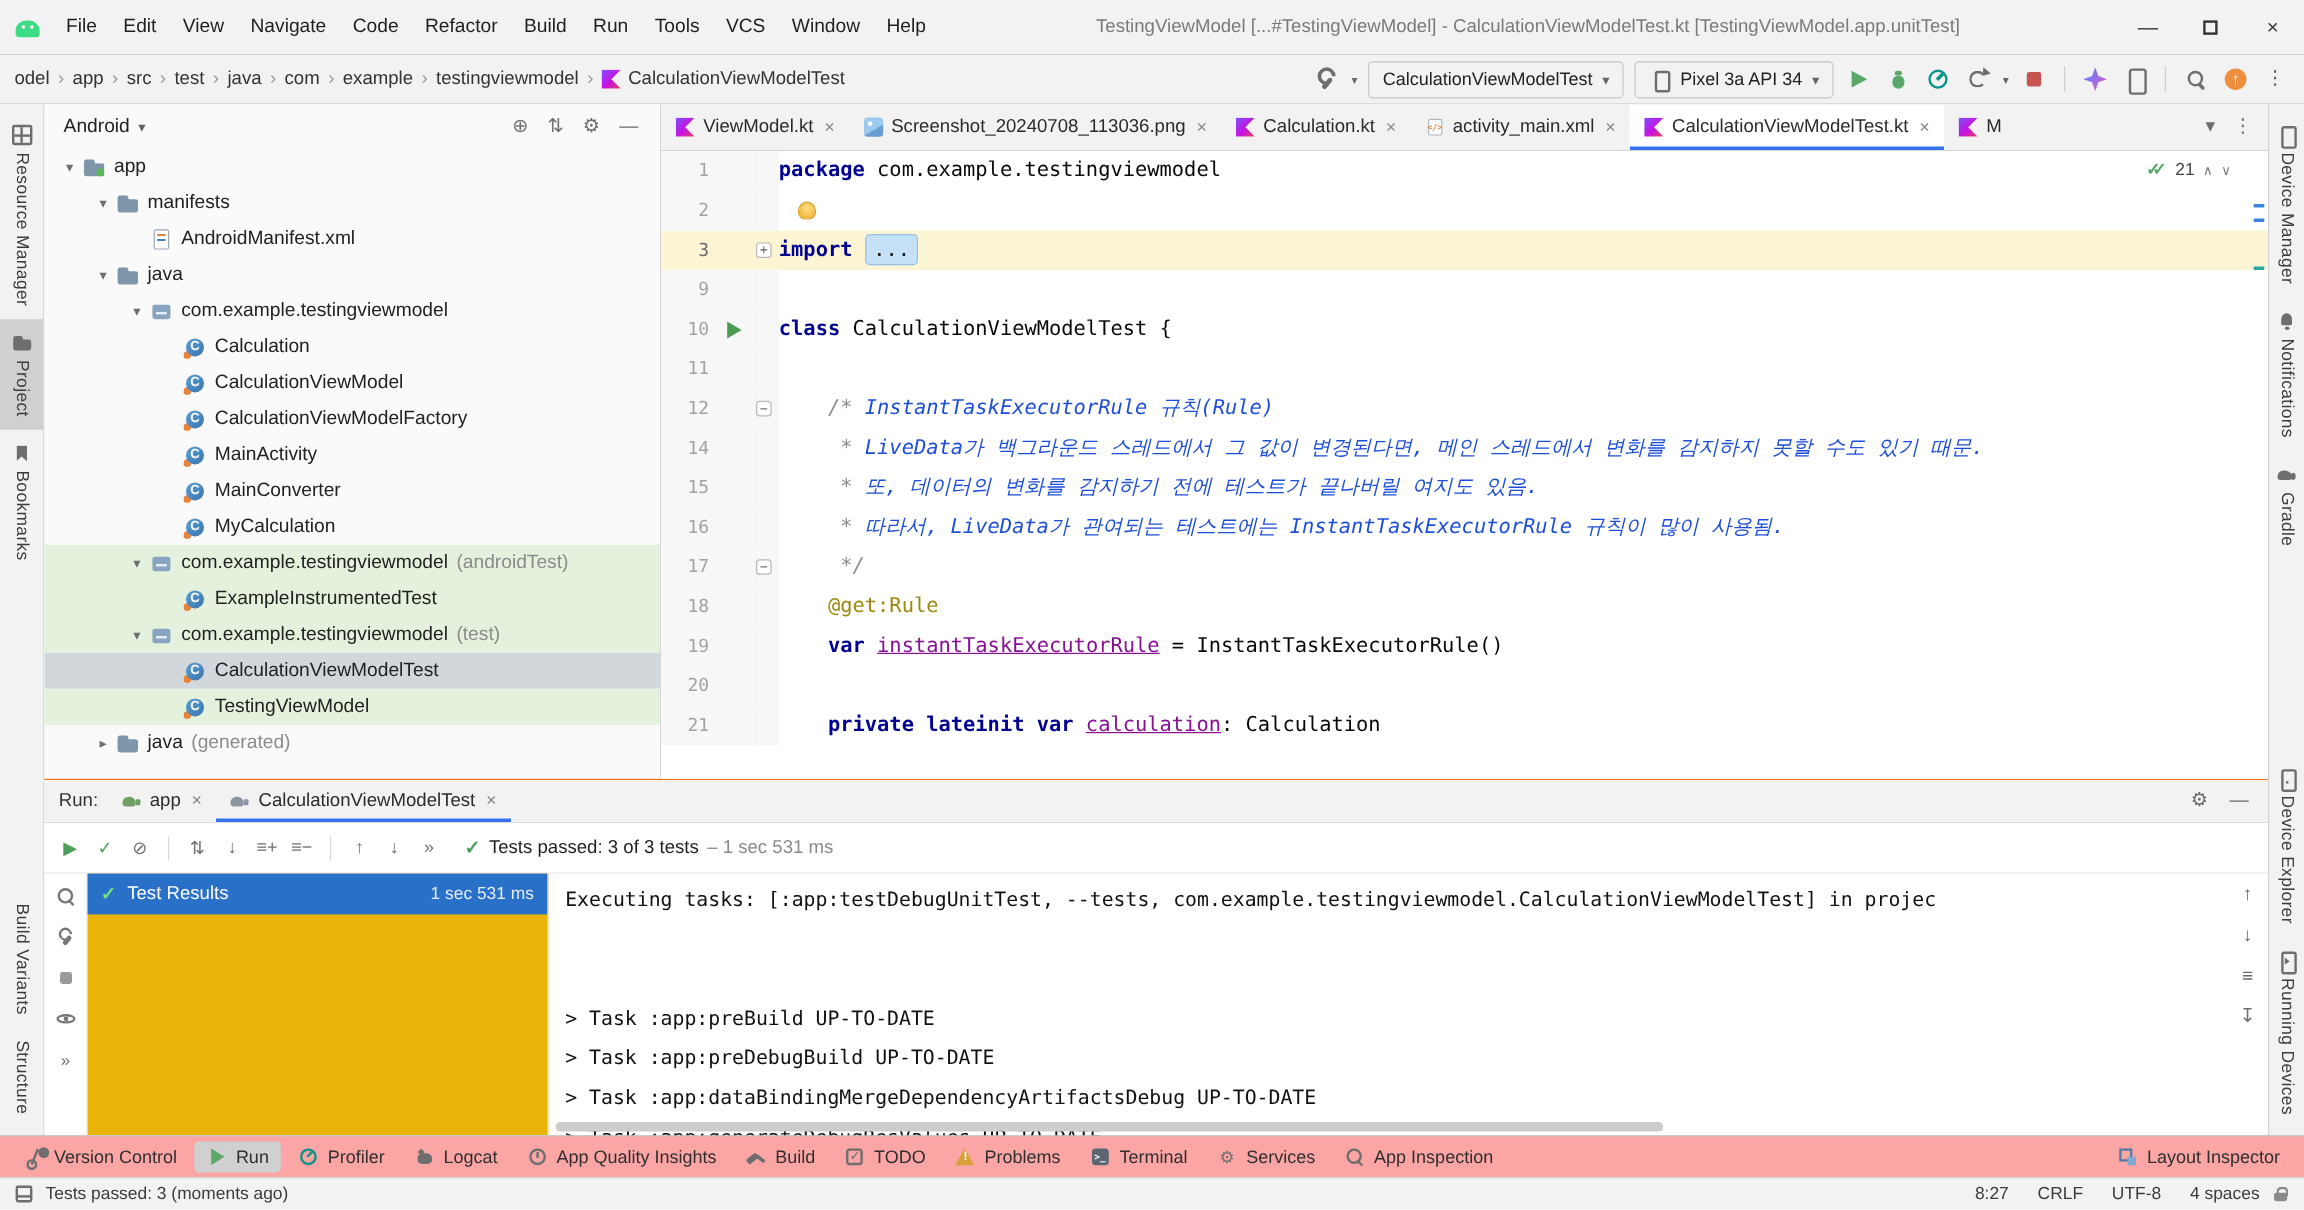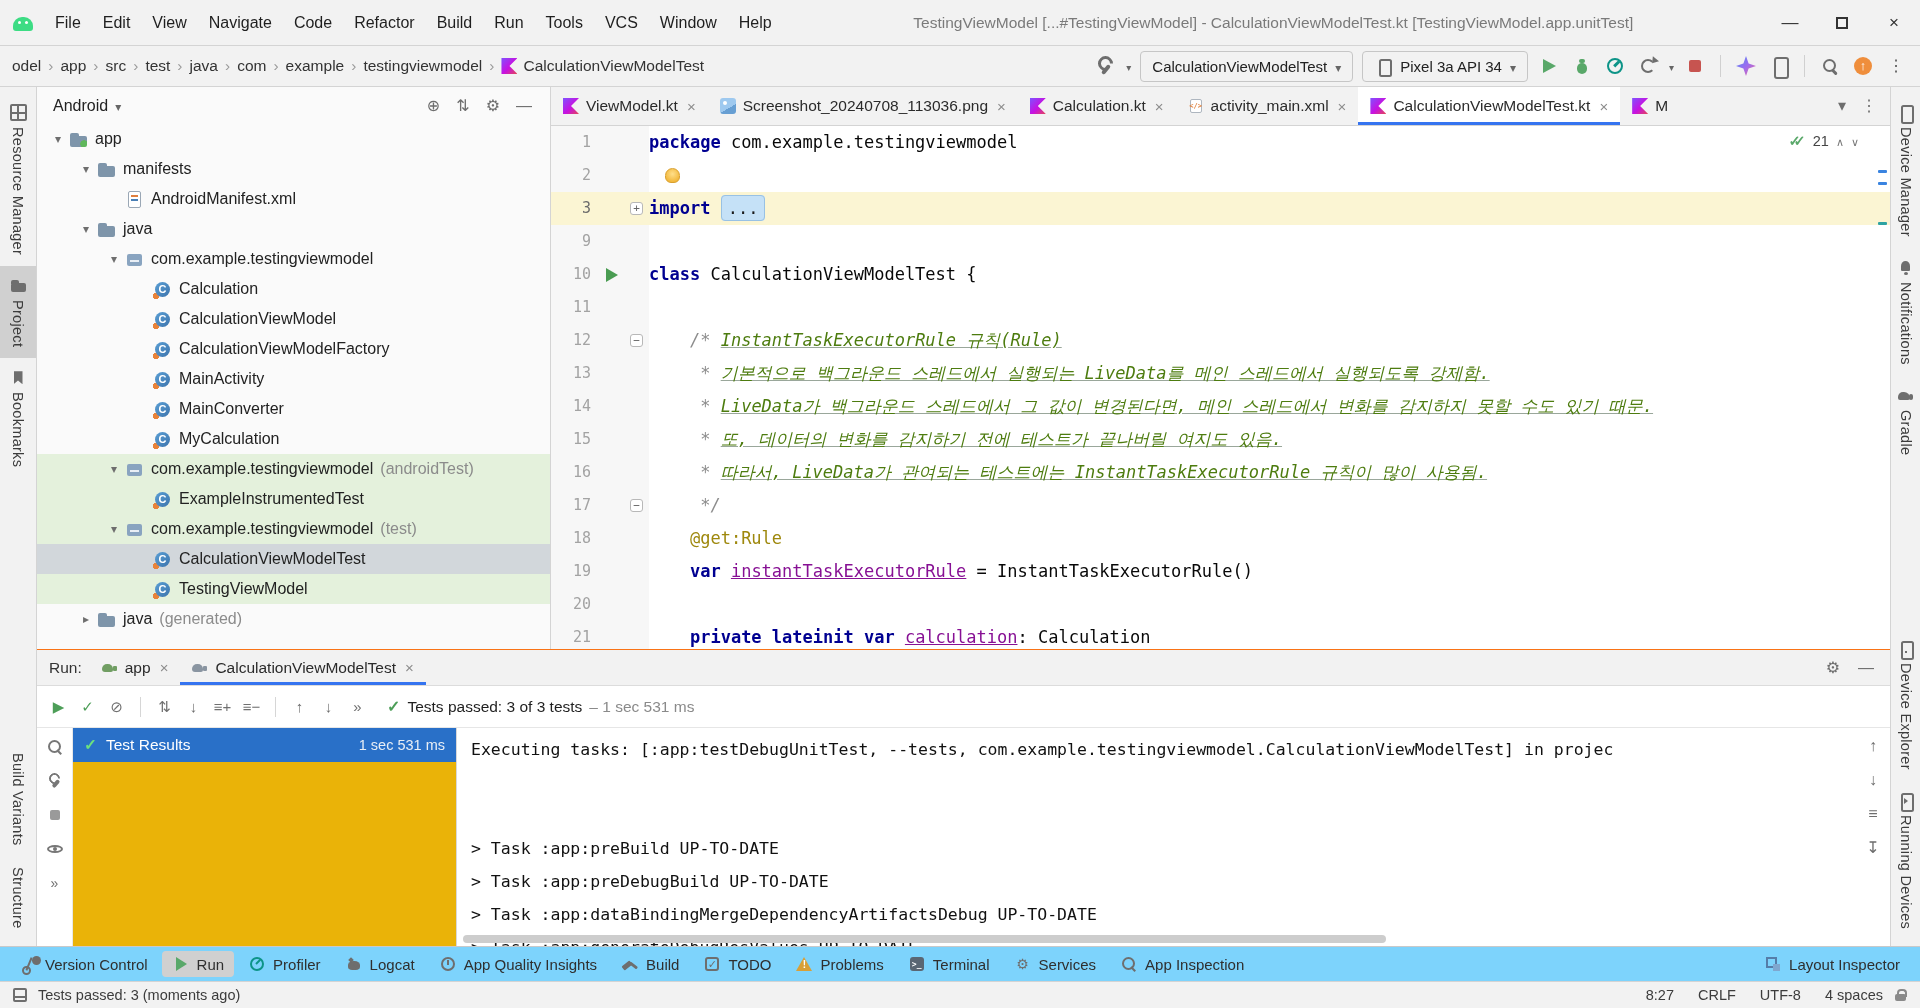--- a/index.html
+++ b/index.html
@@ -124,21 +124,21 @@
   .lgut{width:26px;flex:none;background:#f7f7f7;position:relative}
   .lfold{width:22px;flex:none;background:#f7f7f7;position:relative}
   .lcode{flex:1;color:#080808}
   .cl.cur{background:#fbf5d3}
   .cl.cur .lnum,.cl.cur .lgut,.cl.cur .lfold{background:transparent;color:#6b6b6b}
   .fbox{position:absolute;left:3px;top:10px;width:13px;height:13px;border:1px solid #b8b8b8;background:#fff;border-radius:3px;font-size:11px;line-height:11px;text-align:center;color:#666}
   .gic-run{position:absolute;left:5px;top:10px;width:0;height:0;border-left:12px solid #4a9c52;border-top:7px solid transparent;border-bottom:7px solid transparent}
   .s-kw{color:#000091;font-weight:700}
   .s-pl{color:#080808}
   .s-cm{color:#8c8c8c;font-style:italic}
-  .s-cmu{color:#4d7c0f;font-style:italic;text-decoration:underline;text-decoration-color:#9aa79b}
+  .s-cmu{color:#1d4ed8;font-style:italic;text-decoration-color:#9aa79b}
   .s-ann{color:#9e880d}
   .s-prop{color:#871094;text-decoration:underline;text-decoration-color:#871094}
   .s-folded{background:#c5e1f7;border:1px solid #98c1e4;border-radius:4px;padding:2px 6px;color:#1a1a1a;font-style:normal}
   .s-bulb{display:inline-block;width:15px;height:15px;margin-left:16px;margin-top:9px;vertical-align:top;border-radius:50% 50% 40% 40%;background:radial-gradient(circle at 50% 38%,#ffdf8a,#f2b83d 75%);border:1px solid #d9a02e}
   .inspect{position:absolute;top:5px;right:26px;display:flex;align-items:center;gap:7px;font-size:14.5px;color:#454545;background:rgba(255,255,255,.9);padding:2px 5px;border-radius:4px;font-family:"Liberation Sans",sans-serif}
   .insp-check::before{content:"\2713\2713";color:#59a869;font-weight:700;letter-spacing:-7px;padding-right:7px}
   .insp-up::before{content:"\2227";color:#777;font-size:11px}
   .insp-dn::before{content:"\2228";color:#777;font-size:11px}
   .smark{position:absolute;right:3px;width:9px;height:3px;border-radius:1px}
 
@@ -179,21 +179,21 @@
   .result-row{height:34px;display:flex;align-items:center;gap:9px;padding:0 11px;font-size:15.5px}
   .result-row.selected{background:#2970c8;color:#fff}
   .res-check::before{content:"\2713";color:#6ce17e;font-weight:700}
   .res-time{margin-left:auto;font-size:14.5px;color:#e8eef5}
   .rp-console{flex:1;position:relative;overflow:hidden;font-family:"DejaVu Sans Mono","Liberation Mono",monospace;font-size:16.5px;padding:5px 0 0 14px}
   .con-line{min-height:33px;line-height:33px;white-space:pre;color:#111}
   .hscroll{position:absolute;left:6px;bottom:3px;width:66%;height:8px;background:#cdcdcd;border-radius:4px}
   .rp-cicons{width:34px;flex:none;display:flex;flex-direction:column;align-items:center;gap:18px;padding-top:10px;color:#777;font-size:15px}
 
   
-  .bottom-bar{height:35px;flex:none;display:flex;align-items:center;background:#7dd3fc;border-top:1px solid #c9c9c9;padding:0 10px;font-size:15px;color:#2f2f2f}
+  .bottom-bar{height:35px;flex:none;display:flex;align-items:center;background:#fca5a5;border-top:1px solid #c9c9c9;padding:0 10px;font-size:15px;color:#2f2f2f}
   .bb-items{display:flex;align-items:center;gap:4px;height:100%}
   .bb-item{display:flex;align-items:center;gap:7px;padding:4px 10px;border-radius:4px;white-space:nowrap}
   .bb-item.active{background:#d0d0d0}
   .bb-right{margin-left:auto}
   .ic-version-control::before{content:"";position:absolute;left:8px;top:2px;bottom:2px;width:2px;background:#6e6e6e;transform:rotate(22deg)}
   .ic-version-control::after{content:"";position:absolute;left:2px;top:11px;width:5px;height:5px;border:2px solid #6e6e6e;border-radius:50%;box-shadow:10px -10px #6e6e6e}
   .ic-run::before{content:"";position:absolute;left:4px;top:2px;border-left:11px solid #59a869;border-top:7px solid transparent;border-bottom:7px solid transparent}
   .ic-profiler::before{content:"";position:absolute;inset:2px;border:2px solid #0d9488;border-radius:50%}
   .ic-profiler::after{content:"";position:absolute;left:8px;top:8px;width:6px;height:2px;background:#0d9488;transform:rotate(-45deg);transform-origin:left center}
   .ic-logcat::before{content:"";position:absolute;left:3px;right:3px;top:6px;bottom:3px;background:#6e6e6e;border-radius:45% 45% 35% 35%}
@@ -521,21 +521,20 @@
         </div>
         <div class="editor">
           <div>
               <div class="cl"><span class="lnum">1</span><span class="lgut"></span><span class="lfold"></span><span class="lcode"><span class="s-kw">package </span><span class="s-pl">com.example.testingviewmodel</span></span></div>
               <div class="cl"><span class="lnum">2</span><span class="lgut"></span><span class="lfold"></span><span class="lcode"><span class="s-bulb"></span></span></div>
               <div class="cl cur"><span class="lnum">3</span><span class="lgut"></span><span class="lfold"><span class="fbox">+</span></span><span class="lcode"><span class="s-kw">import </span><span class="s-folded">...</span></span></div>
               <div class="cl"><span class="lnum">9</span><span class="lgut"></span><span class="lfold"></span><span class="lcode"></span></div>
               <div class="cl"><span class="lnum">10</span><span class="lgut"><span class="gic-run"></span></span><span class="lfold"></span><span class="lcode"><span class="s-kw">class </span><span class="s-pl">CalculationViewModelTest {</span></span></div>
               <div class="cl"><span class="lnum">11</span><span class="lgut"></span><span class="lfold"></span><span class="lcode"></span></div>
               <div class="cl"><span class="lnum">12</span><span class="lgut"></span><span class="lfold"><span class="fbox">−</span></span><span class="lcode"><span class="s-pl">    </span><span class="s-cm">/* </span><span class="s-cmu">InstantTaskExecutorRule 규칙(Rule)</span></span></div>
-              <div class="cl"><span class="lnum">13</span><span class="lgut"></span><span class="lfold"></span><span class="lcode"><span class="s-pl">     </span><span class="s-cm">* </span><span class="s-cmu">기본적으로 백그라운드 스레드에서 실행되는 LiveData를 메인 스레드에서 실행되도록 강제함.</span></span></div>
               <div class="cl"><span class="lnum">14</span><span class="lgut"></span><span class="lfold"></span><span class="lcode"><span class="s-pl">     </span><span class="s-cm">* </span><span class="s-cmu">LiveData가 백그라운드 스레드에서 그 값이 변경된다면, 메인 스레드에서 변화를 감지하지 못할 수도 있기 때문.</span></span></div>
               <div class="cl"><span class="lnum">15</span><span class="lgut"></span><span class="lfold"></span><span class="lcode"><span class="s-pl">     </span><span class="s-cm">* </span><span class="s-cmu">또, 데이터의 변화를 감지하기 전에 테스트가 끝나버릴 여지도 있음.</span></span></div>
               <div class="cl"><span class="lnum">16</span><span class="lgut"></span><span class="lfold"></span><span class="lcode"><span class="s-pl">     </span><span class="s-cm">* </span><span class="s-cmu">따라서, LiveData가 관여되는 테스트에는 InstantTaskExecutorRule 규칙이 많이 사용됨.</span></span></div>
               <div class="cl"><span class="lnum">17</span><span class="lgut"></span><span class="lfold"><span class="fbox">−</span></span><span class="lcode"><span class="s-pl">     </span><span class="s-cm">*/</span></span></div>
               <div class="cl"><span class="lnum">18</span><span class="lgut"></span><span class="lfold"></span><span class="lcode"><span class="s-pl">    </span><span class="s-ann">@get:Rule</span></span></div>
               <div class="cl"><span class="lnum">19</span><span class="lgut"></span><span class="lfold"></span><span class="lcode"><span class="s-pl">    </span><span class="s-kw">var </span><span class="s-prop">instantTaskExecutorRule</span><span class="s-pl"> = InstantTaskExecutorRule()</span></span></div>
               <div class="cl"><span class="lnum">20</span><span class="lgut"></span><span class="lfold"></span><span class="lcode"></span></div>
               <div class="cl"><span class="lnum">21</span><span class="lgut"></span><span class="lfold"></span><span class="lcode"><span class="s-pl">    </span><span class="s-kw">private lateinit var </span><span class="s-prop">calculation</span><span class="s-pl">: Calculation</span></span></div>
             </div>
           <div class="inspect">

